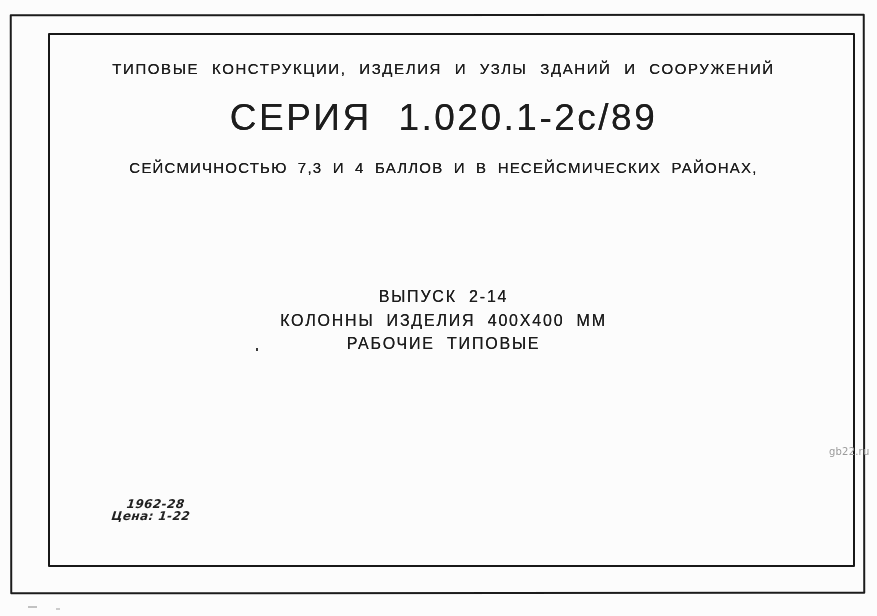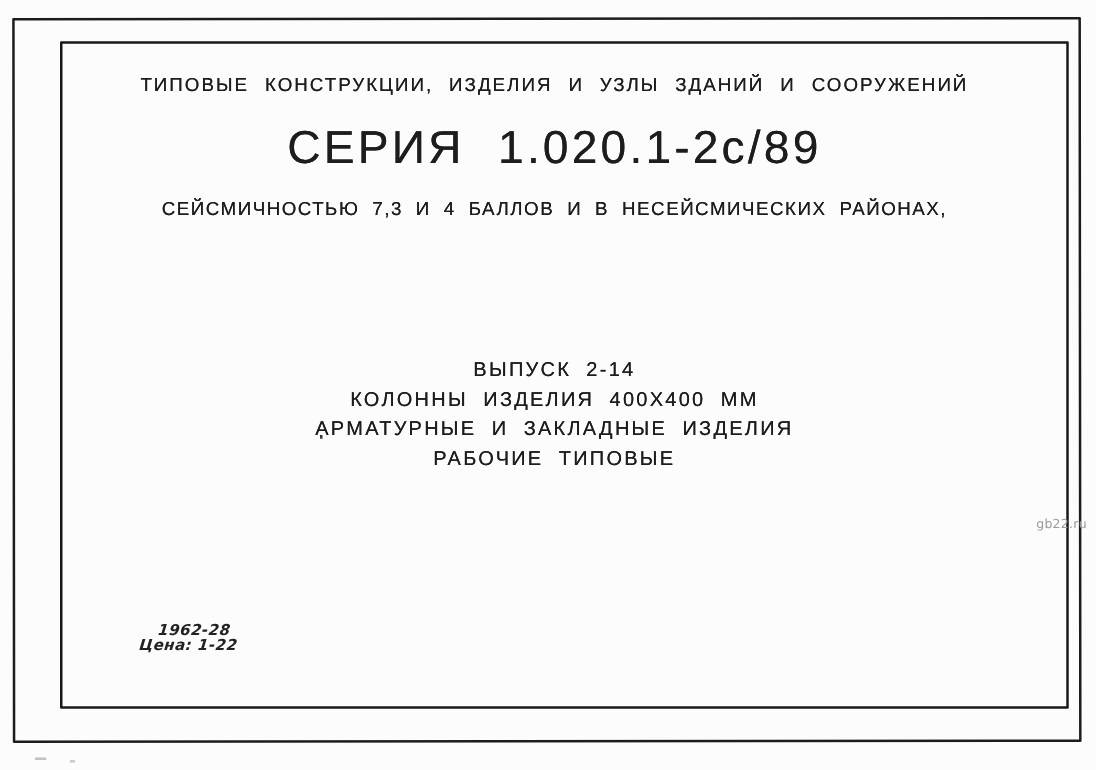--- a/index.html
+++ b/index.html
@@ -109,21 +109,21 @@
     color: #222222;
     transform: skewX(-6deg);
     white-space: nowrap;
   }
   .stamp-code {
     padding-left: 14px;
   }
   .watermark {
     position: absolute;
     left: 829px;
-    top: 414px;
+    top: 446px;
     font-family: "DejaVu Sans", sans-serif;
     font-size: 10px;
     color: #9b9b9b;
     letter-spacing: 0.2px;
     white-space: nowrap;
   }
   .speck {
     position: absolute;
     background: #b5b5b5;
   }
@@ -163,21 +163,20 @@
 
     <div class="series-title">СЕРИЯ 1.020.1-2с/89</div>
 
     <div class="description-block">
       <div>СЕЙСМИЧНОСТЬЮ 7,3 И 4 БАЛЛОВ И В НЕСЕЙСМИЧЕСКИХ РАЙОНАХ,</div>
     </div>
 
     <div class="issue-block">
       <div>ВЫПУСК 2-14</div>
       <div>КОЛОННЫ ИЗДЕЛИЯ 400Х400 ММ</div>
-      <div>АРМАТУРНЫЕ И ЗАКЛАДНЫЕ ИЗДЕЛИЯ</div>
       <div>РАБОЧИЕ ТИПОВЫЕ</div>
     </div>
 
   </div>
 
   <div class="stamp">
     <div class="stamp-code">1962-28</div>
     <div class="stamp-price">Цена: 1-22</div>
   </div>
 

